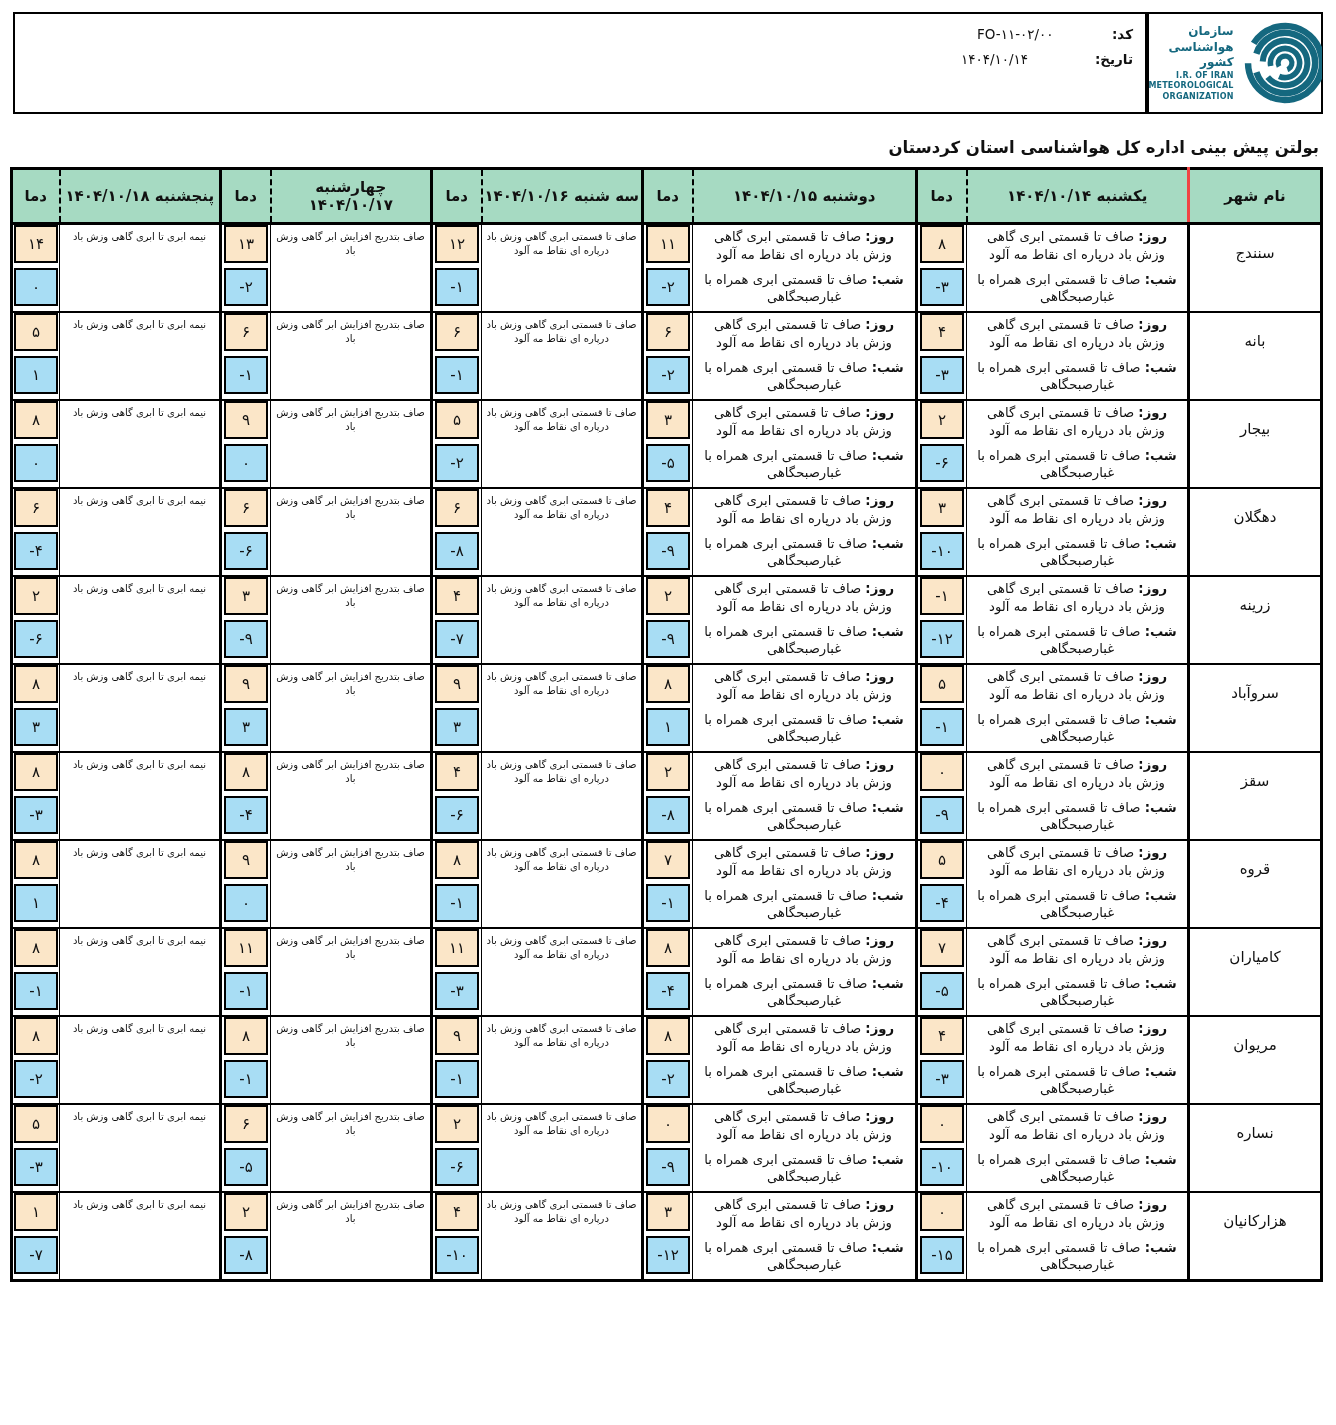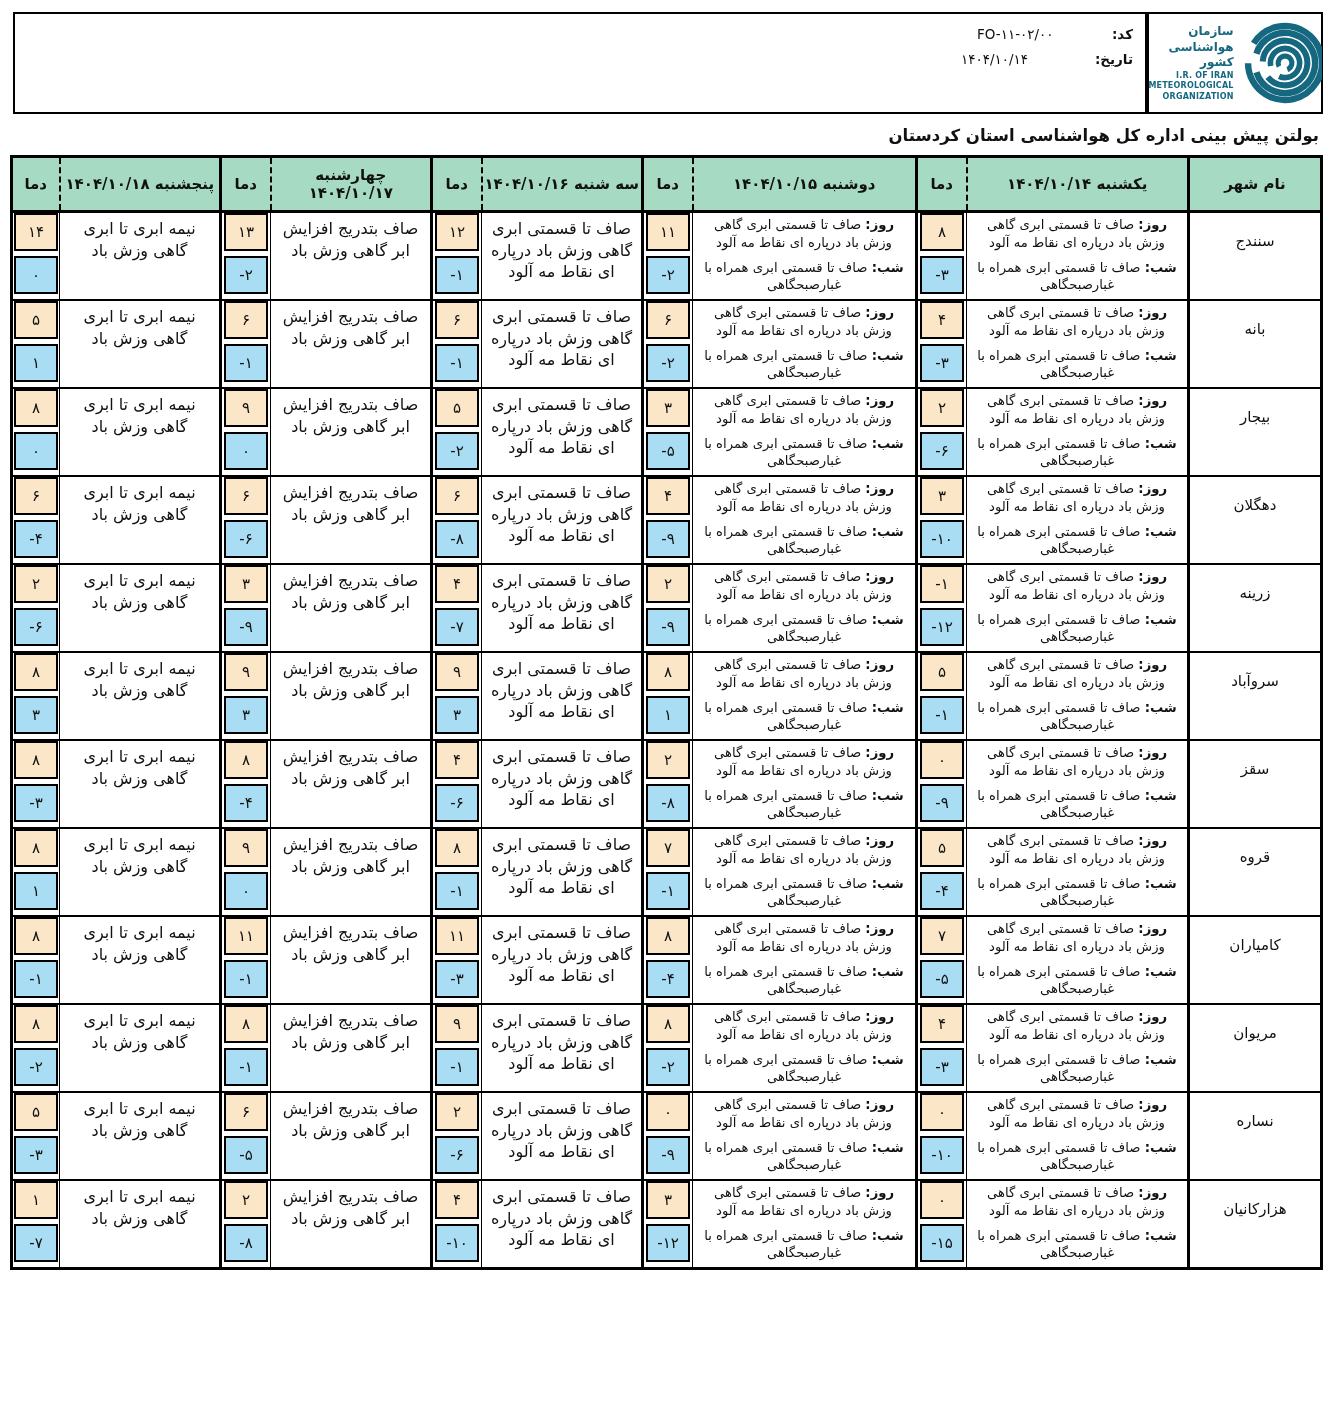--- a/index.html
+++ b/index.html
@@ -12,34 +12,34 @@
   .logo-mark{color:var(--c-logo,#15687f);flex:none;}
   .logo-text{direction:ltr;text-align:right;color:var(--c-logo,#15687f);font-weight:bold;font-size:8px;line-height:1.3;letter-spacing:.2px;}
   .logo-text .fa{font-size:12px;}
   .title-box{flex:1;display:flex;align-items:center;justify-content:center;font-size:23px;font-weight:bold;}
   .code-box{width:172px;border-right:2px solid #000;padding:12px 12px 0;font-size:13.5px;}
   .code-row{display:flex;justify-content:space-between;margin-bottom:9px;}
   .code-row .lbl{font-weight:bold;}
   .ltr{direction:ltr;unicode-bidi:embed;margin-left:16px;}
 
   
-  .intro{margin:12px 4px 0;}
+  .intro{margin:24px 4px 0;}
   .intro h2{font-size:16.5px;margin:0 0 6px;}
   .intro p{font-size:15.2px;line-height:1.8;margin:0 0 3px;text-align:right;}
   .note{font-size:12.8px;font-weight:600;margin-top:9px;text-align:right;}
 
   
   table.fc{width:100%;border-collapse:collapse;border:3px solid #000;table-layout:fixed;margin-top:10px;}
   .fc th,.fc td{border-top:2.5px solid #000;border-bottom:2.5px solid #000;}
   .fc thead th{background:var(--c-green,#a6dac2);height:50px;font-size:15px;font-weight:bold;border-bottom:3px solid #000;}
   .fc th.temp-h{border-right:2px dashed #000;border-left:3px solid #000;}
-  .fc th.city-h{border-left:3px solid #000000;}
+  .fc th.city-h{border-left:3px solid #ef4444;}
   .fc tbody tr{height:79px;}
   .fc td.city{text-align:center;vertical-align:middle;font-size:15px;border-left:3px solid #000;padding-bottom:32px;}
-  .fc td.desc{vertical-align:top;text-align:center;font-size:16px;line-height:1.35;padding:5px 4px;}
+  .fc td.desc{vertical-align:top;text-align:center;font-size:10px;line-height:1.35;padding:5px 4px;}
   .fc td.desc.wide{font-size:13.2px;padding:3px 8px;}
   .dn{margin:0 0 7px;}
   .dn:last-child{margin:0;}
   .fc td.temp{vertical-align:top;border-right:1.5px solid #000;border-left:3px solid #000;padding:0;}
   .tbox{width:40px;height:34px;border:2px solid #000;margin:0 auto 5px;display:flex;align-items:center;justify-content:center;font-size:15px;direction:ltr;}
   .tbox.day{background:var(--c-peach,#fbe6c8);}
   .tbox.night{background:var(--c-blue,#a8ddf4);}
 </style>
 </head>
 <body>

